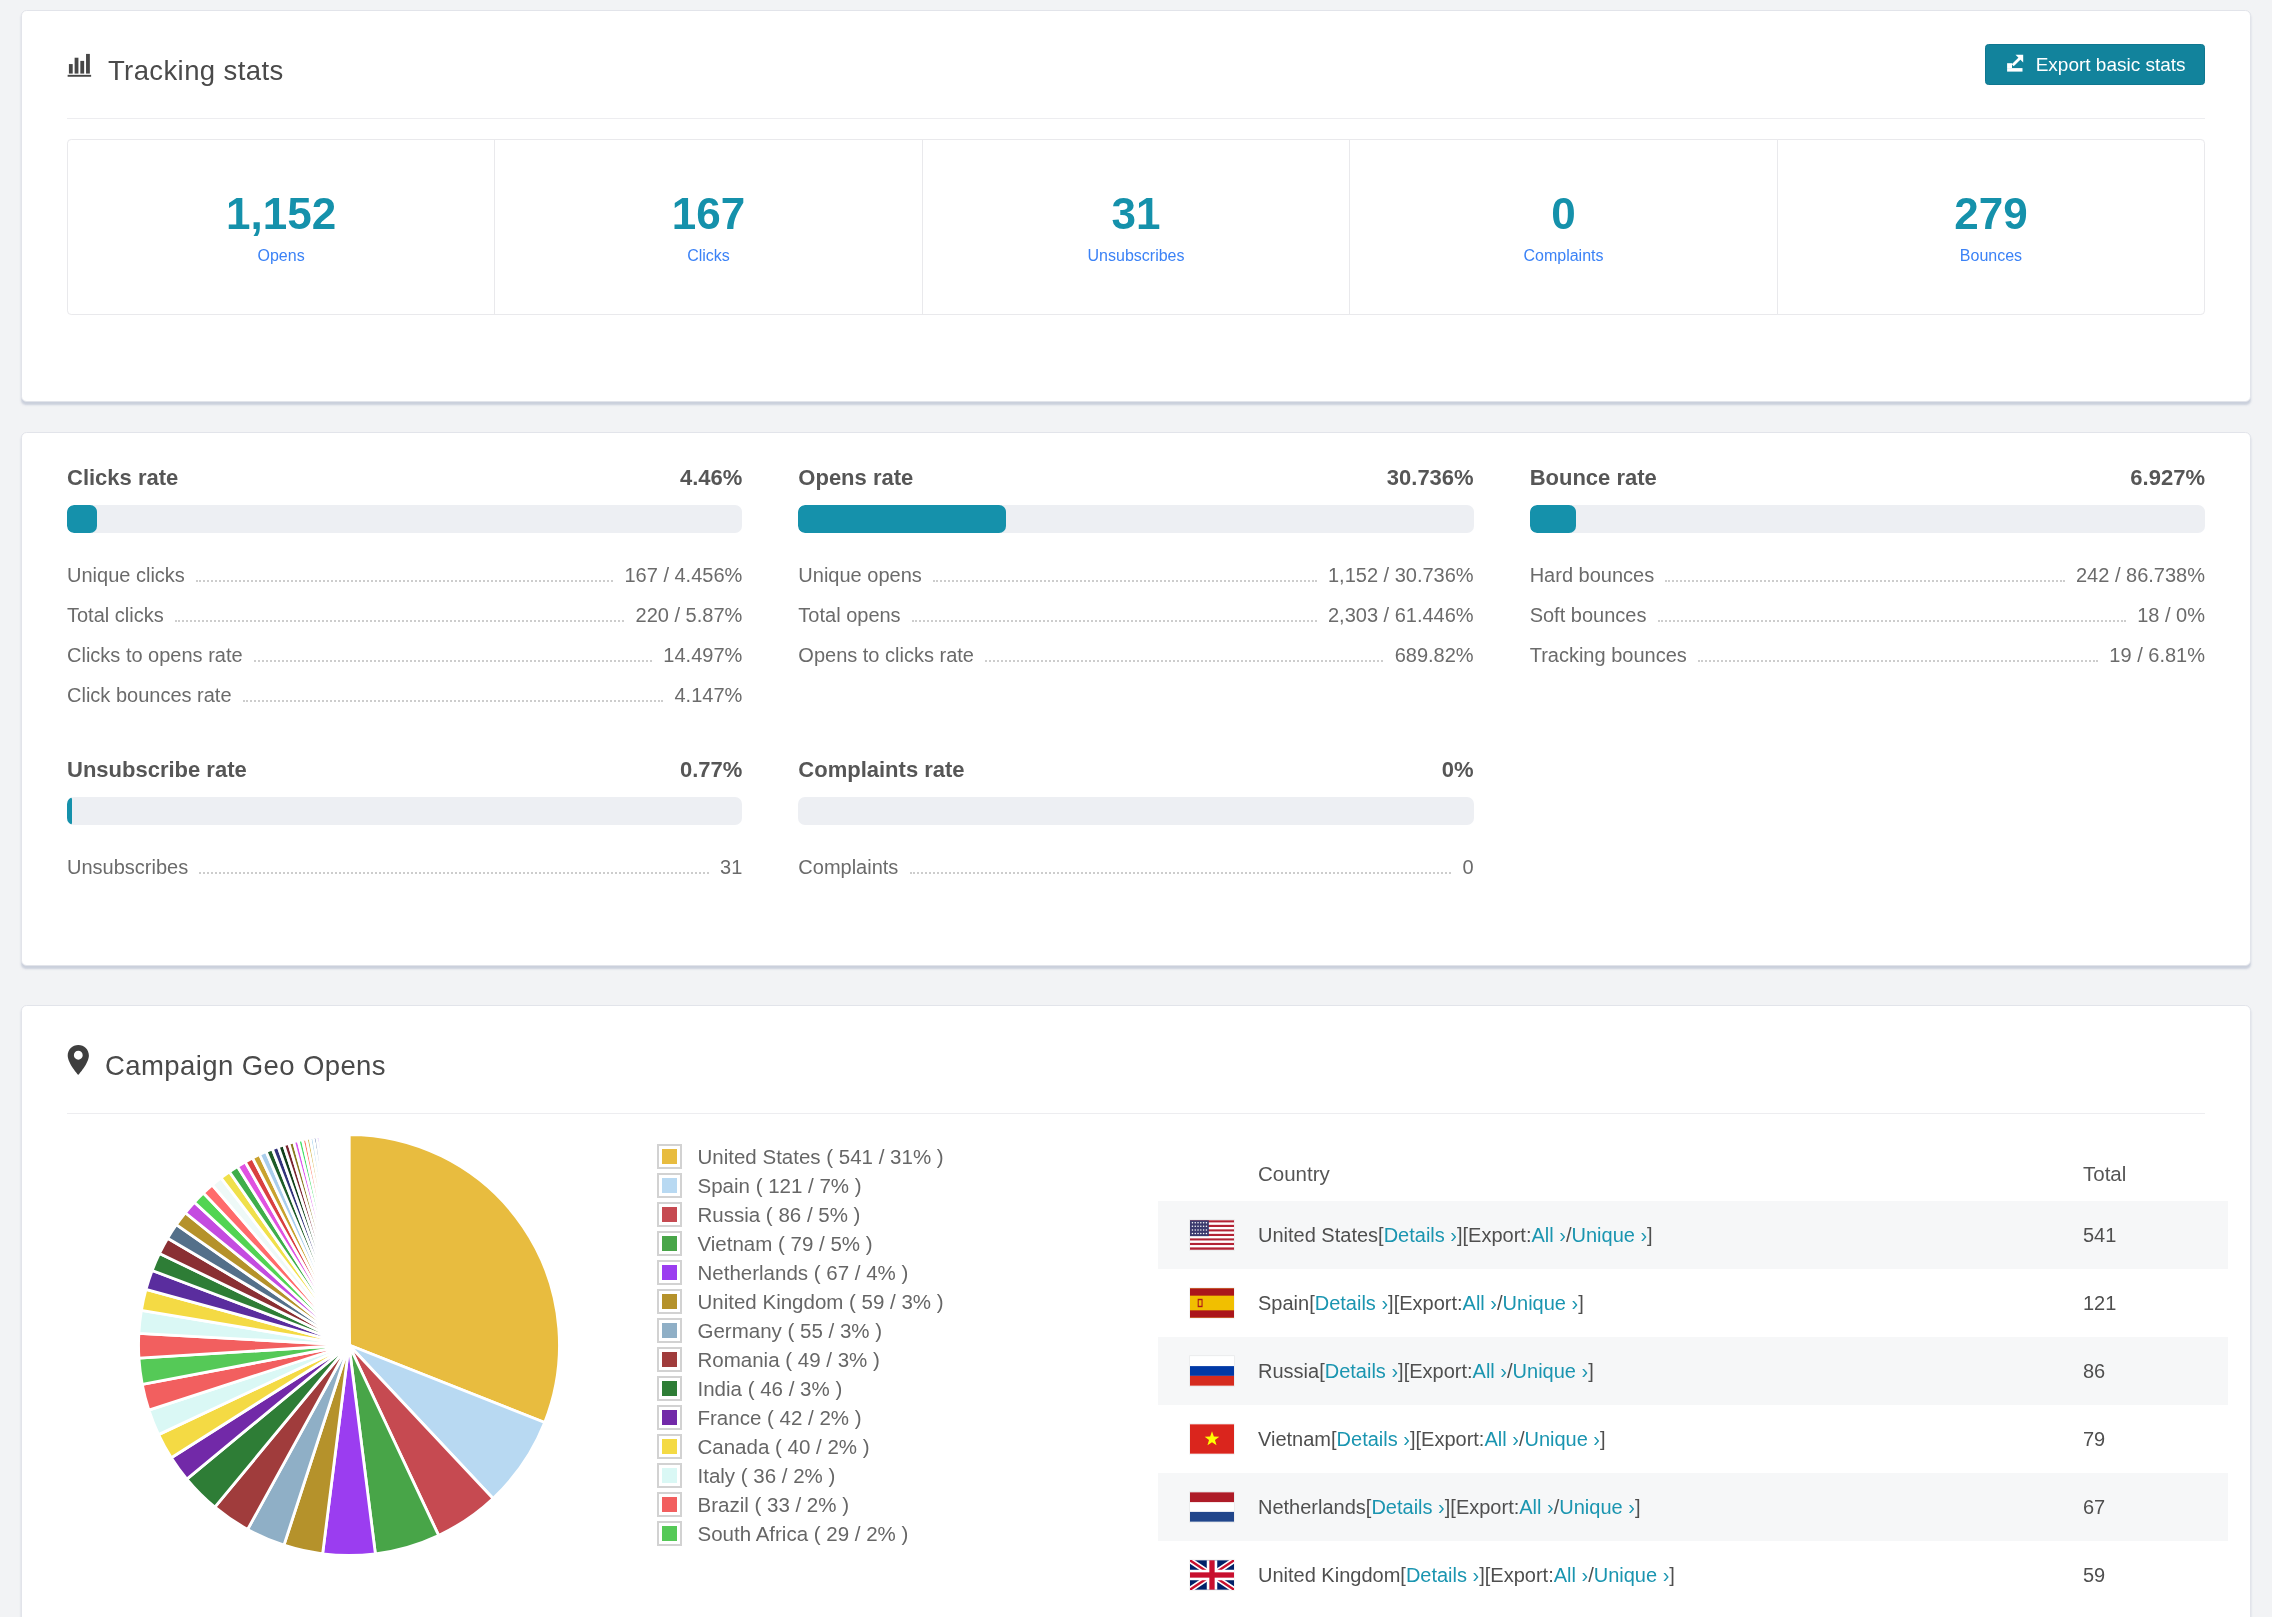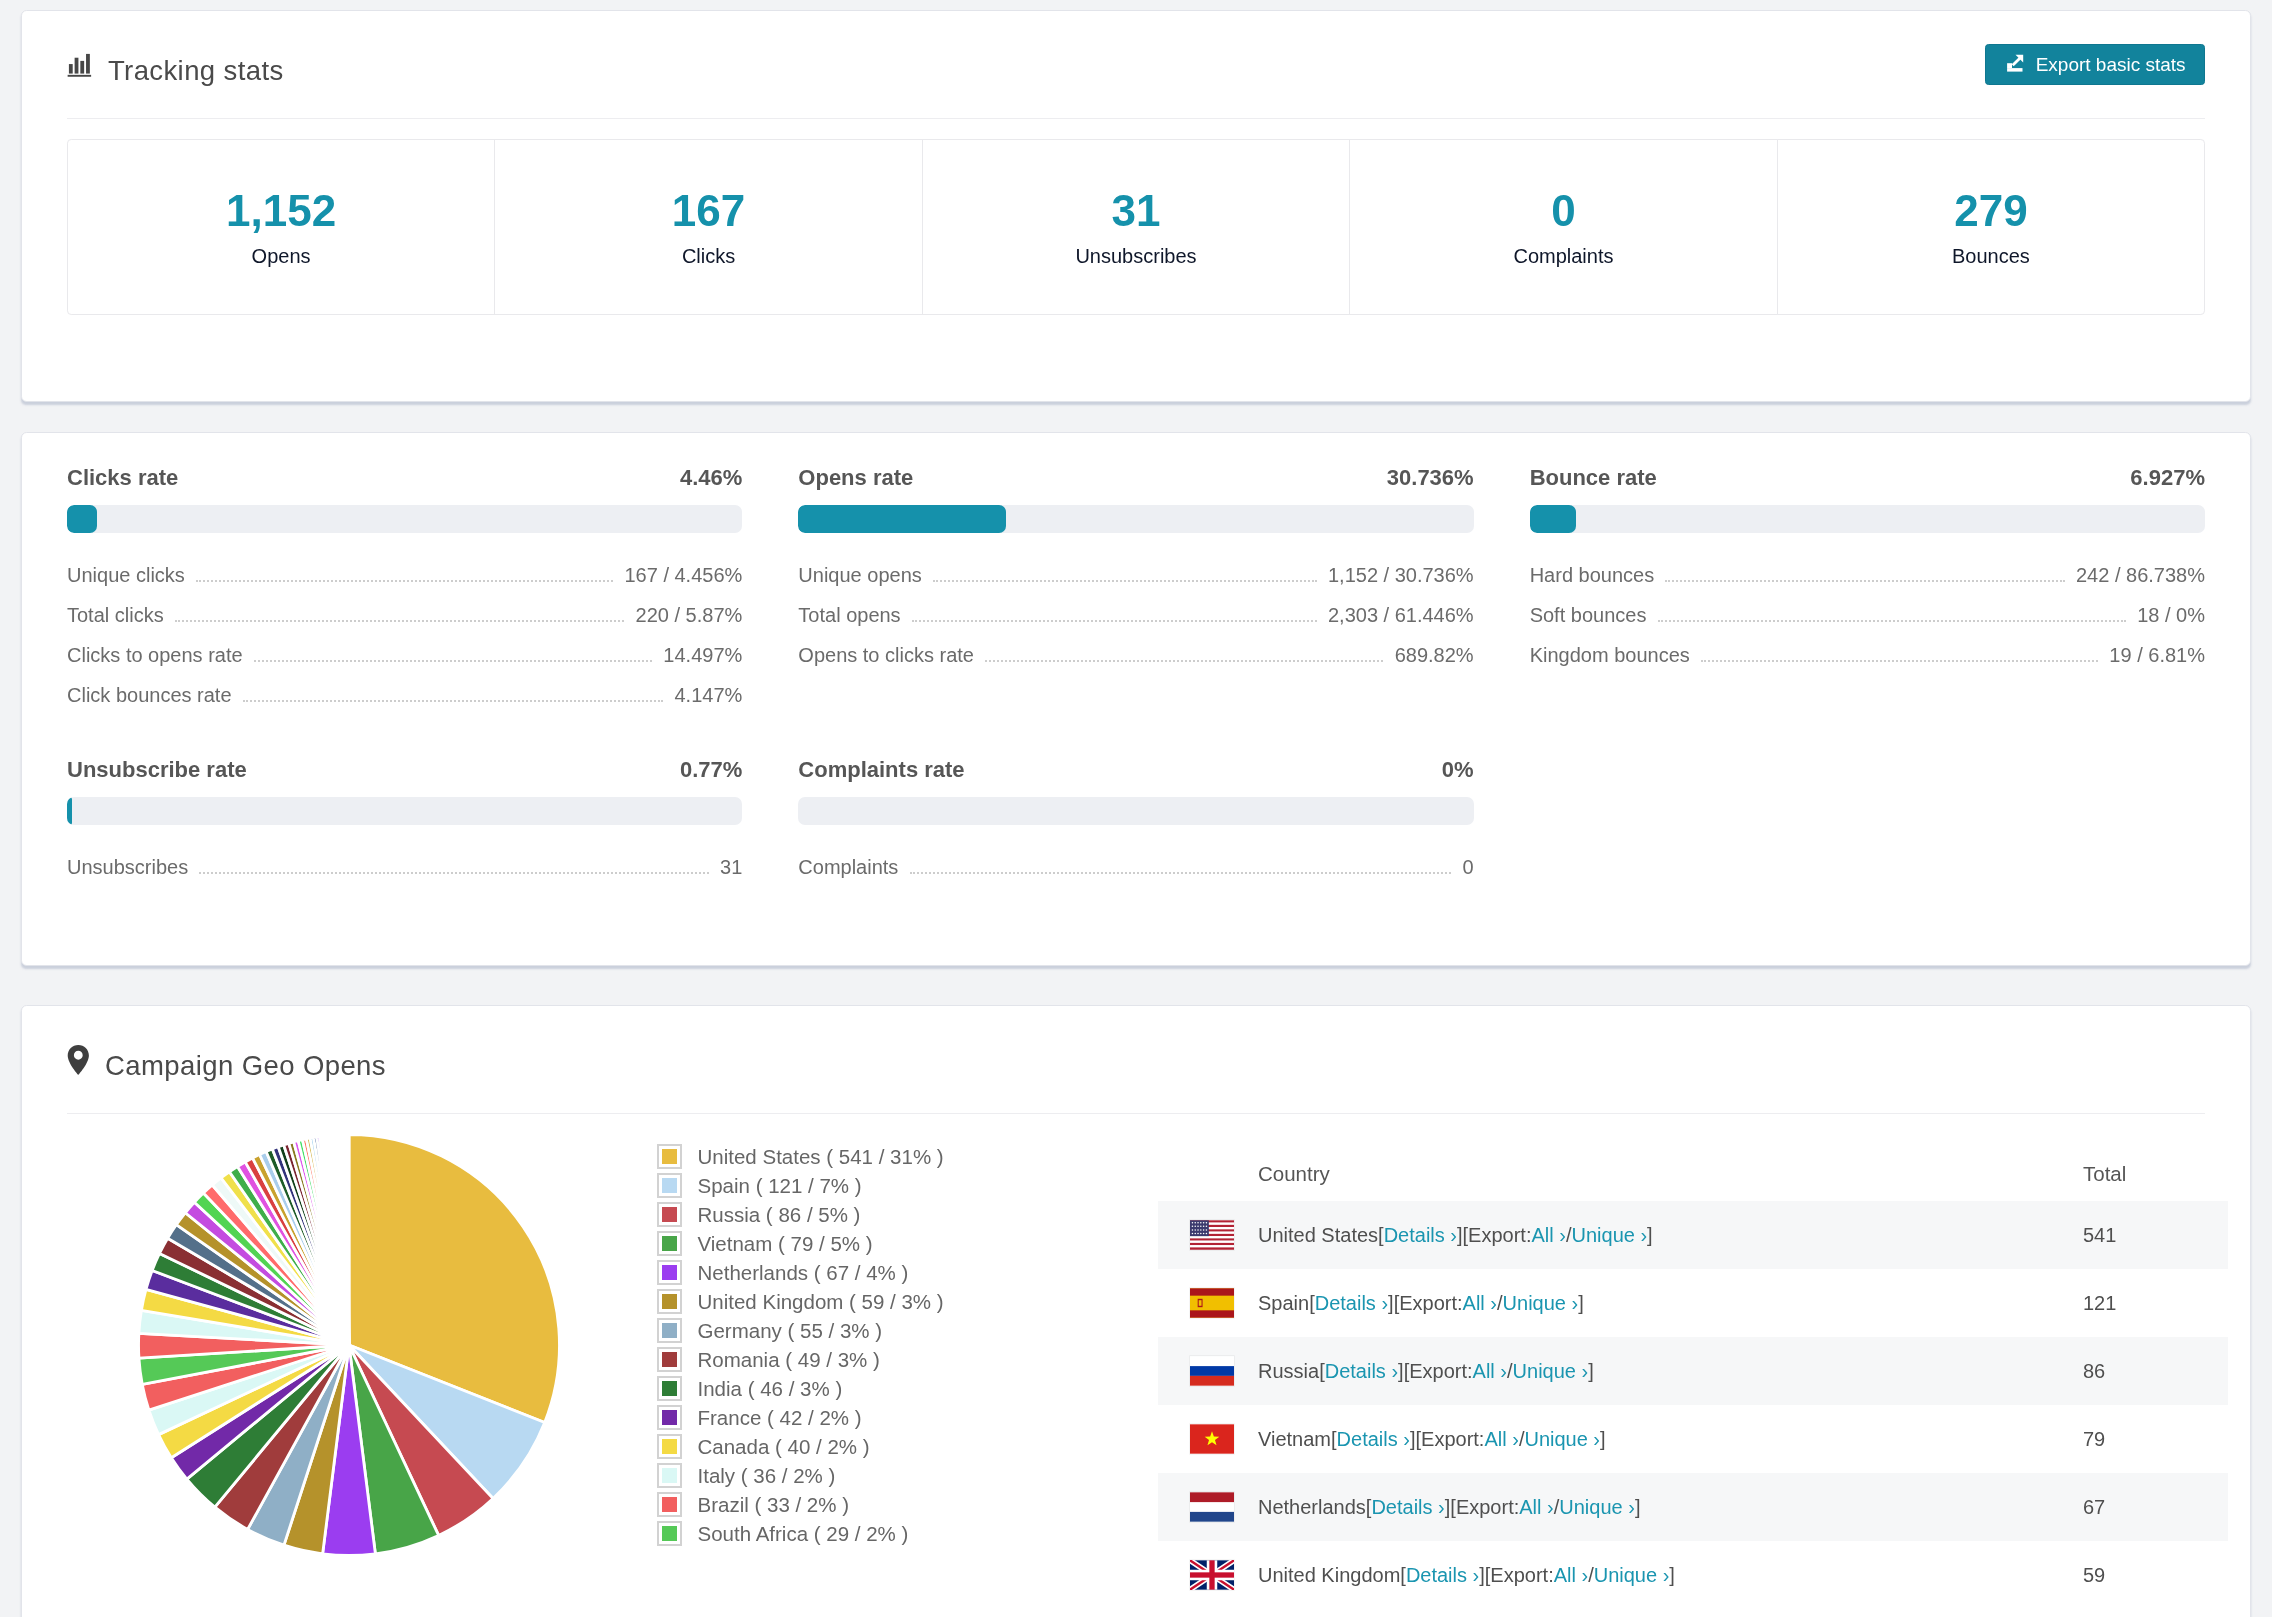--- a/index.html
+++ b/index.html
@@ -18,21 +18,21 @@
   .export-btn{margin-left:auto;display:flex;align-items:center;gap:10px;height:41px;padding:0 18.4px;
         background:#12839c;border:0.7px solid #0f7790;border-radius:3.5px;color:#fff;font-size:19px;
         font-family:inherit;cursor:pointer;}
   
   .stats-row{position:absolute;left:45px;right:45px;top:128px;height:176px;display:flex;}
   .stat-box{flex:1;margin-left:-0.7px;border:0.7px solid #e9e9ec;display:flex;flex-direction:column;
         align-items:center;justify-content:center;gap:8.5px;background:#fff;}
   .stat-box:first-child{margin-left:0;border-radius:4.2px 0 0 4.2px;}
   .stat-box:last-child{border-radius:0 4.2px 4.2px 0;}
   .stat-value{font-size:44px;font-weight:700;color:#1591ab;}
-  .stat-label{font-size:20px;color:#0f172a;}
+  .stat-label{font-size:16px;color:#3b82f6;}
   
   .rates-grid{display:grid;grid-template-columns:1fr 1fr 1fr;column-gap:56px;row-gap:44px;
         padding:32px 45px 0;}
   .rate-head{display:flex;justify-content:space-between;align-items:baseline;
         font-size:22px;font-weight:700;color:#565656;}
   .bar{height:28px;background:#edeff3;border-radius:7px;margin-top:14px;overflow:hidden;}
   .bar i{display:block;height:100%;background:#1591ab;border-radius:7px;}
   .rate-rows{margin-top:20px;}
   .drow{display:flex;align-items:flex-end;height:40px;font-size:20px;color:#6b6b6b;}
   .drow .lab{padding-bottom:5.6px;white-space:nowrap;}
@@ -189,21 +189,21 @@
               <span class="lab">Hard bounces</span>
               <i class="leader"></i>
               <span class="val">242 / 86.738%</span>
             </div>
             <div class="drow">
               <span class="lab">Soft bounces</span>
               <i class="leader"></i>
               <span class="val">18 / 0%</span>
             </div>
             <div class="drow">
-              <span class="lab">Kingdom bounces</span>
+              <span class="lab">Tracking bounces</span>
               <i class="leader"></i>
               <span class="val">19 / 6.81%</span>
             </div>
           </div>
         </div>
         <div class="rate">
           <div class="rate-head">
             <span>Unsubscribe rate</span>
             <span>0.77%</span>
           </div>

